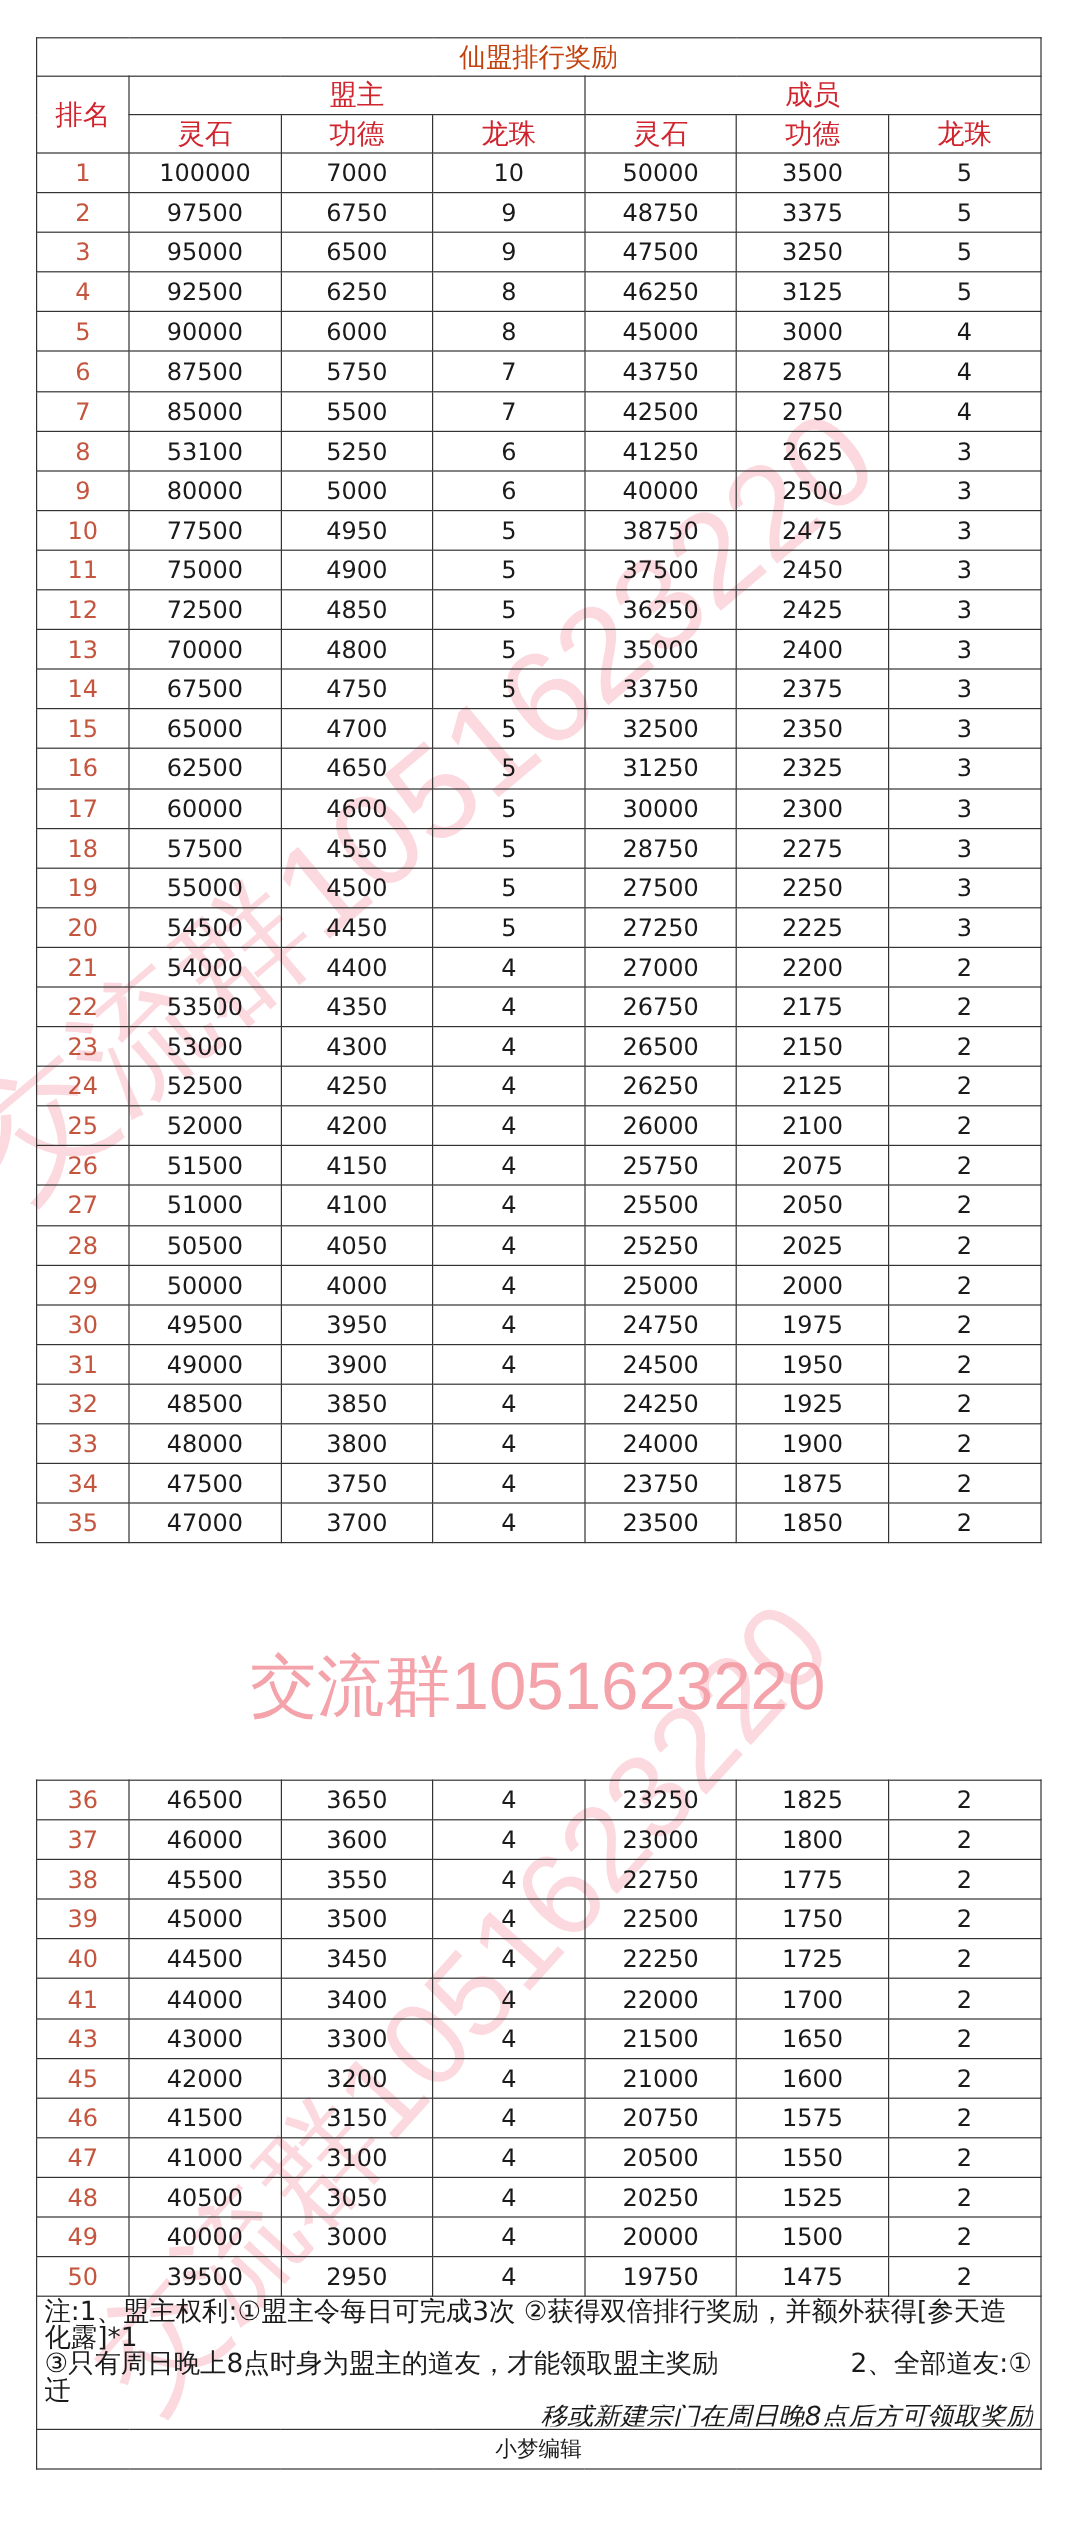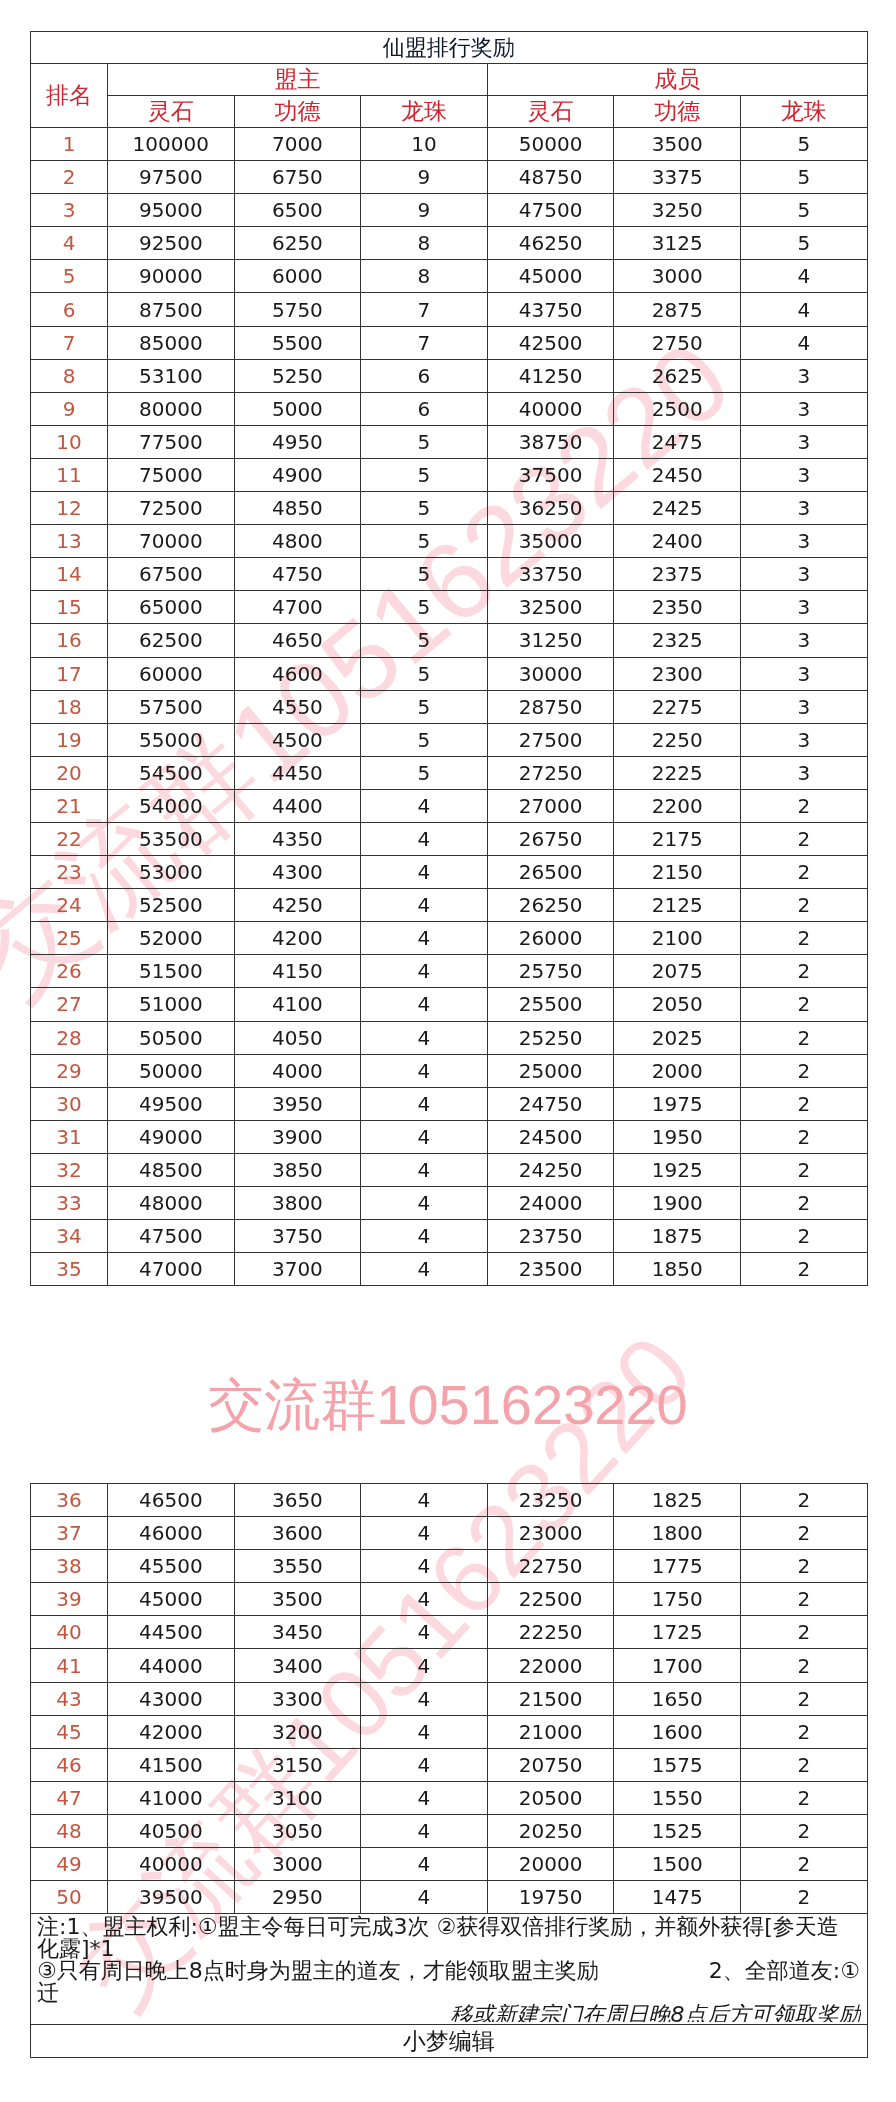--- a/index.html
+++ b/index.html
@@ -2,31 +2,31 @@
 <html><head>
 <meta charset="utf-8">
 <style>
   html, body { margin:0; padding:0; background:#ffffff; }
   body { width:896px; height:2102px; position:relative; overflow:hidden;
          font-family:"DejaVu Sans","Liberation Sans",sans-serif; color:#1a1a1a; }
   table { border-collapse:collapse; table-layout:fixed; position:absolute; left:30px; width:837px; }
   td { border:1.5px solid #333; text-align:center; padding:0; white-space:nowrap; overflow:hidden; }
   col.rank { width:77px; }
   col.c { width:126.6px; }
-  .title-cell { height:31px; color:#0f172a; font-size:22px; }
+  .title-cell { height:31px; color:#c2410c; font-size:22px; }
   .hdr { color:#d0242e; font-size:23px; }
   .hdr-top { height:32px; }
   .hdr-sub { height:32px;margin-left:48px; }
   tr.row td { height:32.1px; font-size:20px; }
   td.rank { color:#c4553e; font-size:22px; }
   #part1 { top:31px; }
   #part2 { top:1471px;margin-top:12px; }
   .note { font-size:22px; line-height:22px; padding:2px 6px; text-align:left; white-space:normal; height:62px; vertical-align:top; }
   .note .l3 { display:block; text-align:right; height:18px; overflow:hidden;font-style:italic; }
-  .credit { height:32px; font-size:23px; }
+  .credit { height:32px; font-size:18px; }
   .wm-center { position:absolute; left:0; width:896px; top:1368px; text-align:center;
                color:#f4a3ab; font-size:56px; font-family:"Liberation Sans","DejaVu Sans",sans-serif; letter-spacing:0px; }
   .wm-diag { position:absolute; color:rgba(240,120,135,0.28); font-family:"Liberation Sans","DejaVu Sans",sans-serif;
              font-size:110px; white-space:nowrap; transform-origin:left bottom; pointer-events:none; }
   #wm1 { left:40px; top:880px; transform:rotate(-40deg); }
   #wm2 { left:150px; top:1900px; transform:rotate(-48deg); font-size:100px; }
 </style>
 </head>
 <body>
 

